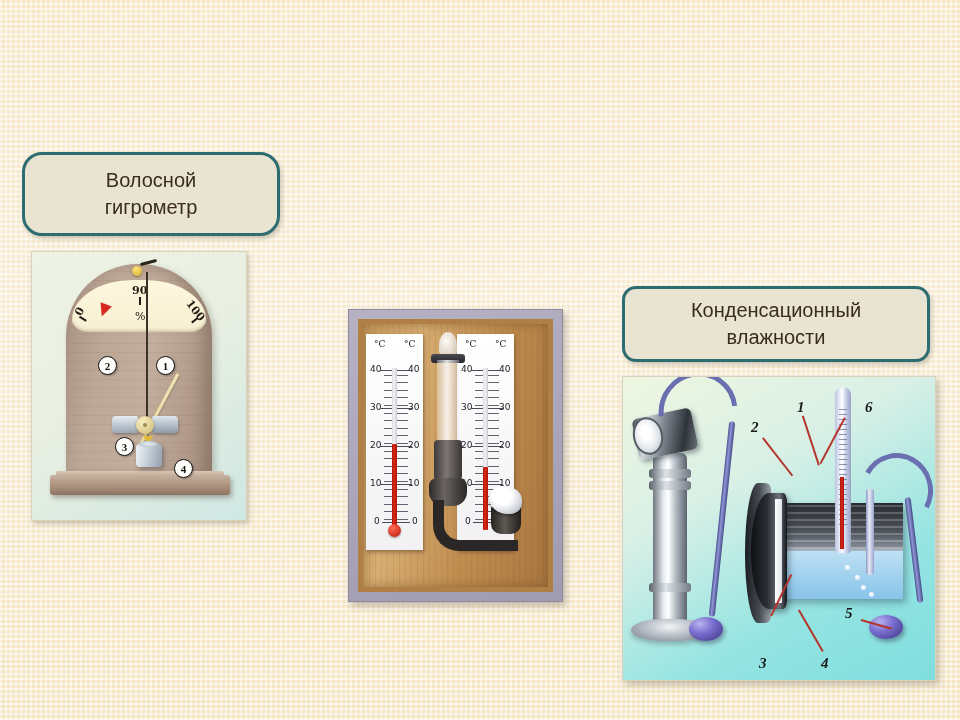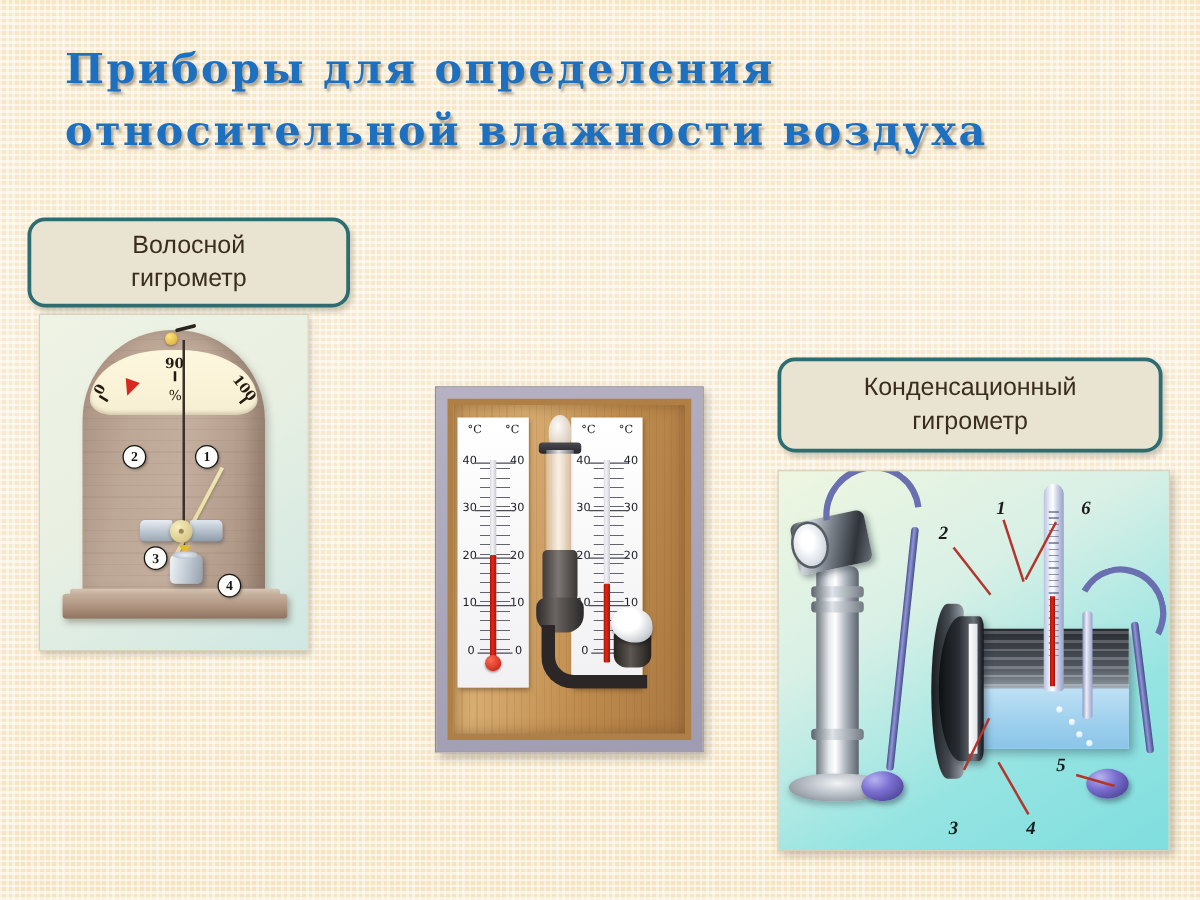--- a/index.html
+++ b/index.html
@@ -49,21 +49,21 @@
     color: #3a2d1e;
     font-size: 20px;
     line-height: 27px;
     text-align: center;
     display: flex;
     align-items: center;
     justify-content: center;
     box-shadow: 2px 3px 4px rgba(130,120,100,0.35);
     white-space: pre-line;
   }
-  #lbl-hair   { left: 22px;  top: 174px; width: 258px; height: 72px; }
+  #lbl-hair   { left: 22px;  top: 152px; width: 258px; height: 84px; border-radius: 20px; }
   #lbl-psy    { left: 315px; top: 230px; width: 272px; height: 68px; }
   #lbl-cond   { left: 622px; top: 286px; width: 308px; height: 76px; }
 
   
   .pic {
     position: absolute;
     box-sizing: border-box;
     overflow: hidden;
   }
 
@@ -375,30 +375,28 @@
   }
   .cd-lead{
     position:absolute; height: 1.6px; background:#b4352b; transform-origin: 0 50%;
   }
 </style>
 </head>
 <body>
 
 <div id="slide">
 
-  <div class="title">Приборы для определения
-относительной влажности воздуха</div>
 
   <div id="lbl-hair" class="label-box">
     <span>Волосной
 гигрометр</span>
   </div>
   <div id="lbl-cond" class="label-box">
     <span>Конденсационный
-гигрометр</span>
+влажности</span>
   </div>
 
   <div id="pic-hair" class="pic">
     <div class="hh-body"></div>
     <div class="hh-base"></div>
 
     <div class="hh-scale"></div>
 
     <div class="hh-sc-num" style="left:44px; top:53px; transform:rotate(-62deg);">0</div>
     <div class="hh-sc-num" style="left:100px; top:32px;">90</div>

